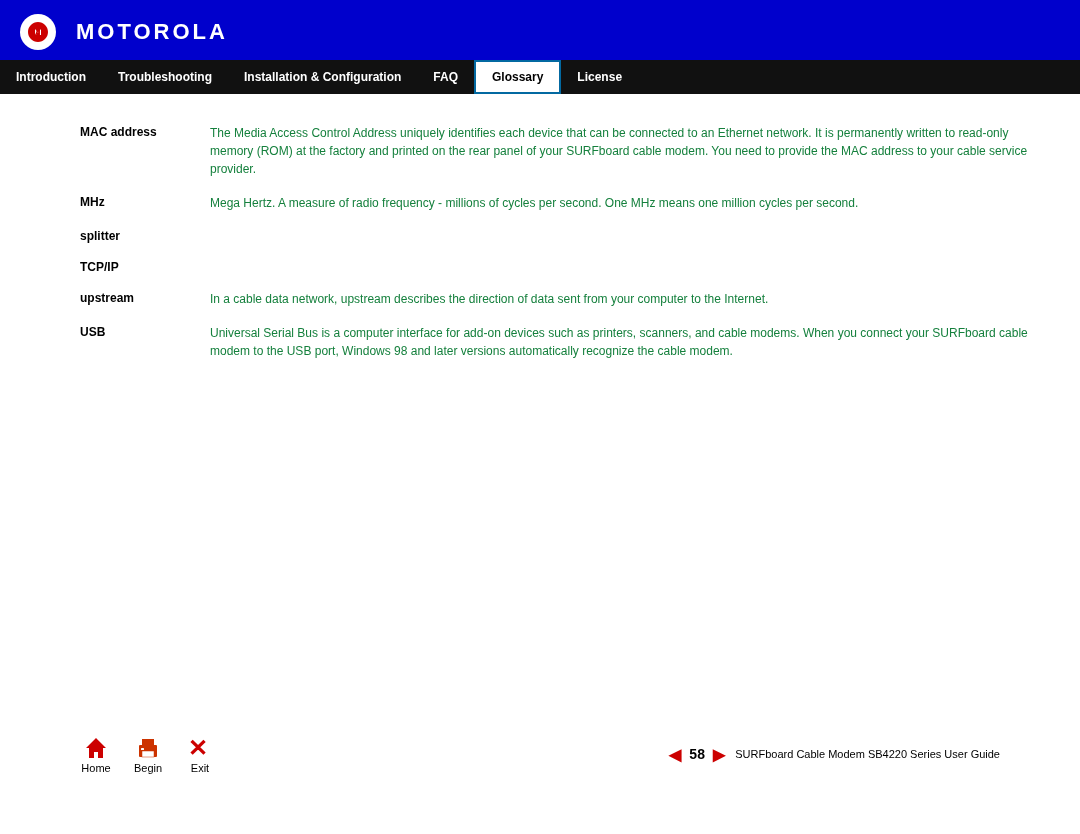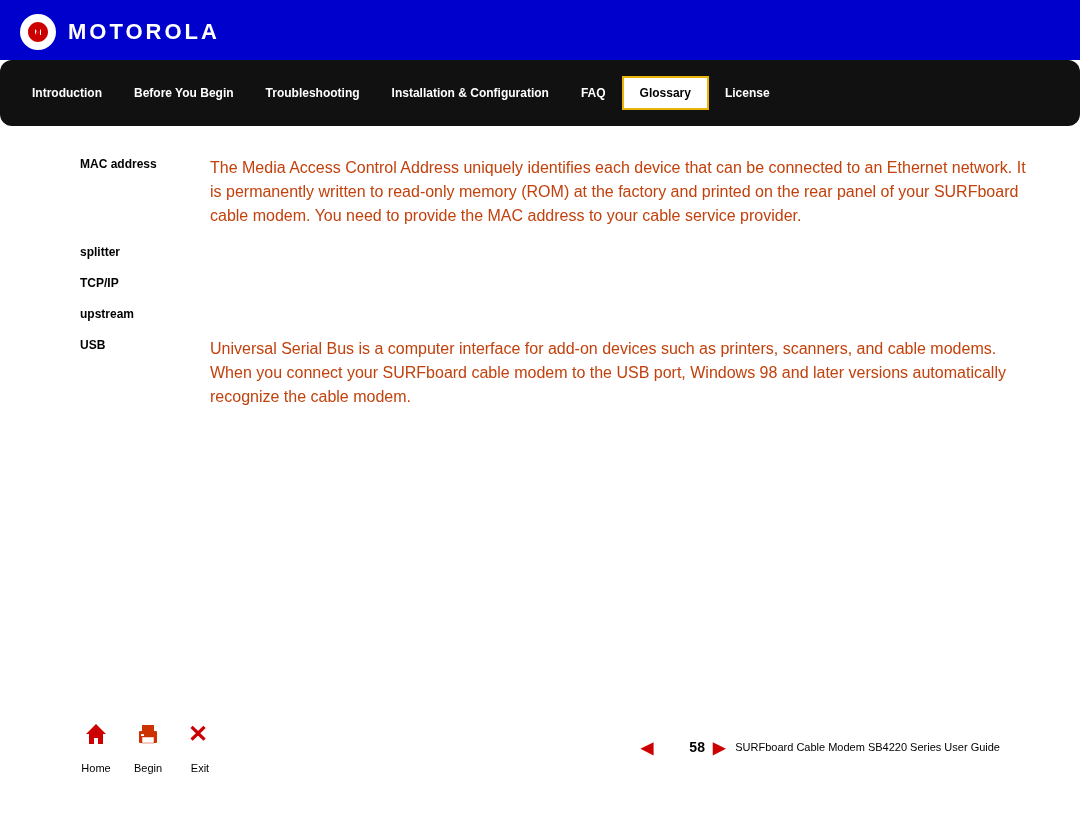--- a/index.html
+++ b/index.html
@@ -32,44 +32,44 @@
     .logo-circle svg {
       width: 24px;
       height: 24px;
     }
     .motorola-text {
       color: #ffffff;
       font-size: 22px;
       font-weight: 900;
       letter-spacing: 3px;
       text-transform: uppercase;
+      margin-left: 8px;
     }
 
     
     .navbar {
       background: #111111;
       display: flex;
       align-items: stretch;
-      padding: 16px;
-      border-radius: 12px;
+      padding: 0;
     }
     .nav-item {
       color: #ffffff;
       font-size: 12px;
       font-weight: bold;
       padding: 8px 16px;
       cursor: pointer;
       display: flex;
       align-items: center;
       white-space: nowrap;
     }
     .nav-item.active {
       background: #ffffff;
       color: #000000;
-      border: 2px solid #eab308;
+      border: 2px solid #0369a1;
     }
 
     
     .main-content {
       padding: 30px 41px 20px 80px;
     }
     .glossary-row {
       display: flex;
       margin-bottom: 16px;
       align-items: flex-start;
@@ -77,22 +77,22 @@
     .glossary-term {
       font-size: 12px;
       font-weight: bold;
       color: #000000;
       min-width: 130px;
       padding-right: 20px;
       padding-top: 1px;
       flex-shrink: 0;
     }
     .glossary-def {
-      font-size: 16px;
-      color: #c2410c;
+      font-size: 12px;
+      color: #15803d;
       line-height: 1.5;
       flex: 1;
     }
 
     
     .footer {
       position: absolute;
       bottom: 60px;
       left: 0;
       right: 0;
@@ -114,21 +114,21 @@
     .footer-icon {
       width: 32px;
       height: 28px;
       display: flex;
       align-items: center;
       justify-content: center;
     }
     .footer-label {
       font-size: 11px;
       color: #000000;
-      margin-top: 14px;
+      margin-top: 0;
     }
 
     .footer-right {
       margin-left: auto;
       display: flex;
       align-items: center;
       gap: 10px;
     }
     .page-nav {
       display: flex;
@@ -138,21 +138,20 @@
     .page-arrow {
       font-size: 16px;
       color: #cc0000;
       font-weight: bold;
       cursor: pointer;
     }
     .page-number {
       font-size: 14px;
       font-weight: bold;
       color: #000000;
-      margin-left: 28px;
     }
     .guide-title {
       font-size: 11px;
       color: #000000;
     }
     
     .x-icon {
       width: 24px;
       height: 24px;
       color: #cc0000;
@@ -169,42 +168,46 @@
     <svg viewBox="0 0 24 24" xmlns="http://www.w3.org/2000/svg">
       <path d="M12 2C6.48 2 2 6.48 2 12s4.48 10 10 10 10-4.48 10-10S17.52 2 12 2zm-1 13H9V9l3 3.5L15 9v6h-2v-3.2L12 13.3l-1-1.5V15z" fill="#cc0000"></path>
       <text x="4" y="17" font-size="13" font-weight="900" fill="#cc0000" font-family="Arial">M</text>
     </svg>
   </div>
   <span class="motorola-text">MOTOROLA</span>
 </div>
 
 <div class="navbar">
   <div class="nav-item">Introduction</div>
-  <div class="nav-item">Before You Begin</div>
   <div class="nav-item">Troubleshooting</div>
   <div class="nav-item">Installation &amp; Configuration</div>
   <div class="nav-item">FAQ</div>
   <div class="nav-item active">Glossary</div>
   <div class="nav-item">License</div>
 </div>
 
 <div class="main-content">
   <div id="glossary-entries">
       <div class="glossary-row">
         <div class="glossary-term">MAC address</div>
         <div class="glossary-def">The Media Access Control Address uniquely identifies each device that can be connected to an Ethernet network. It is permanently written to read-only memory (ROM) at the factory and printed on the rear panel of your SURFboard cable modem. You need to provide the MAC address to your cable service provider.</div>
       </div>
       <div class="glossary-row">
+        <div class="glossary-term">MHz</div>
+        <div class="glossary-def">Mega Hertz. A measure of radio frequency - millions of cycles per second. One MHz means one million cycles per second.</div>
+      </div>
+      <div class="glossary-row">
         <div class="glossary-term">splitter</div>
       </div>
       <div class="glossary-row">
         <div class="glossary-term">TCP/IP</div>
       </div>
       <div class="glossary-row">
         <div class="glossary-term">upstream</div>
+        <div class="glossary-def">In a cable data network, upstream describes the direction of data sent from your computer to the Internet.</div>
       </div>
       <div class="glossary-row">
         <div class="glossary-term">USB</div>
         <div class="glossary-def">Universal Serial Bus is a computer interface for add-on devices such as printers, scanners, and cable modems. When you connect your SURFboard cable modem to the USB port, Windows 98 and later versions automatically recognize the cable modem.</div>
       </div>
     </div>
 </div>
 
 <div class="footer">
   <div class="footer-left">

